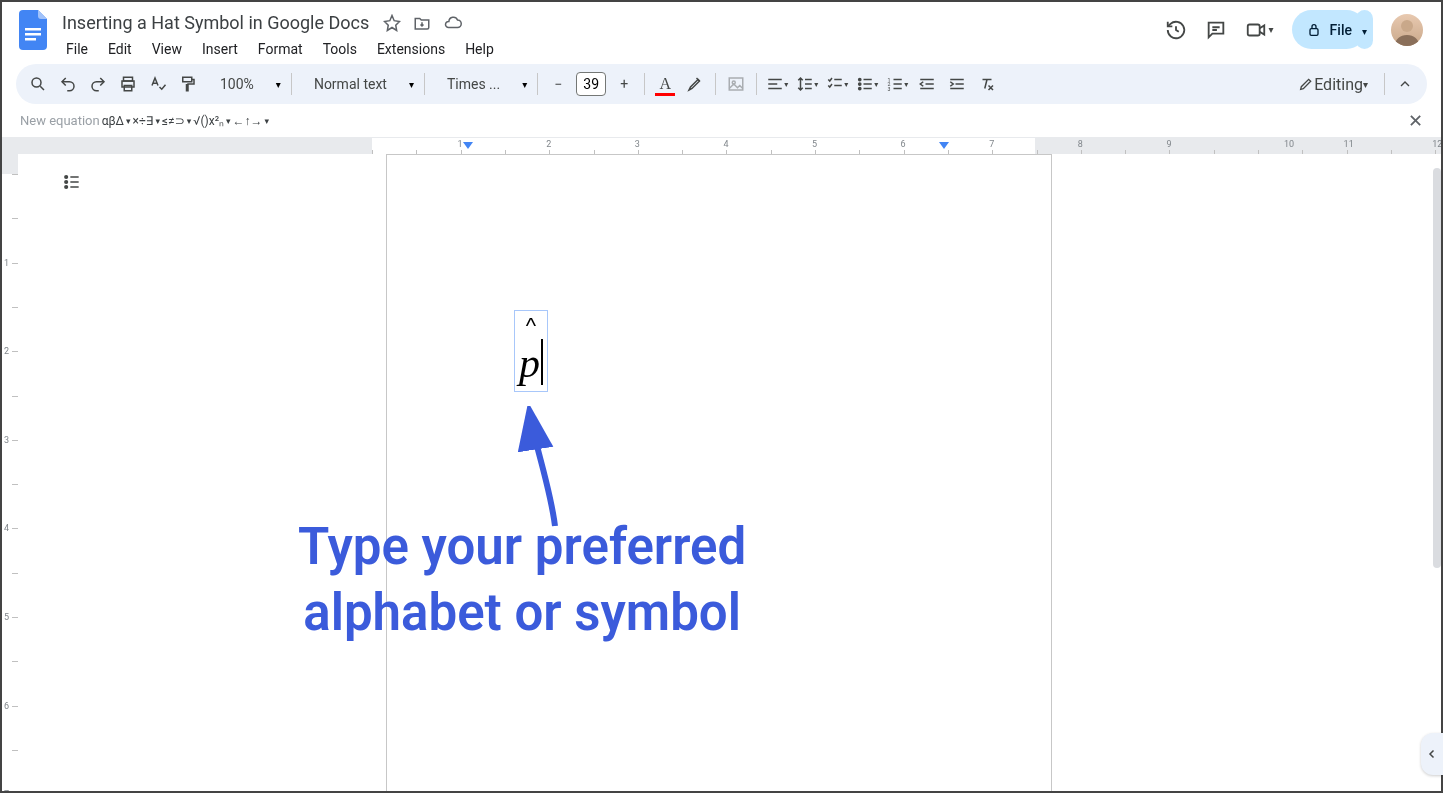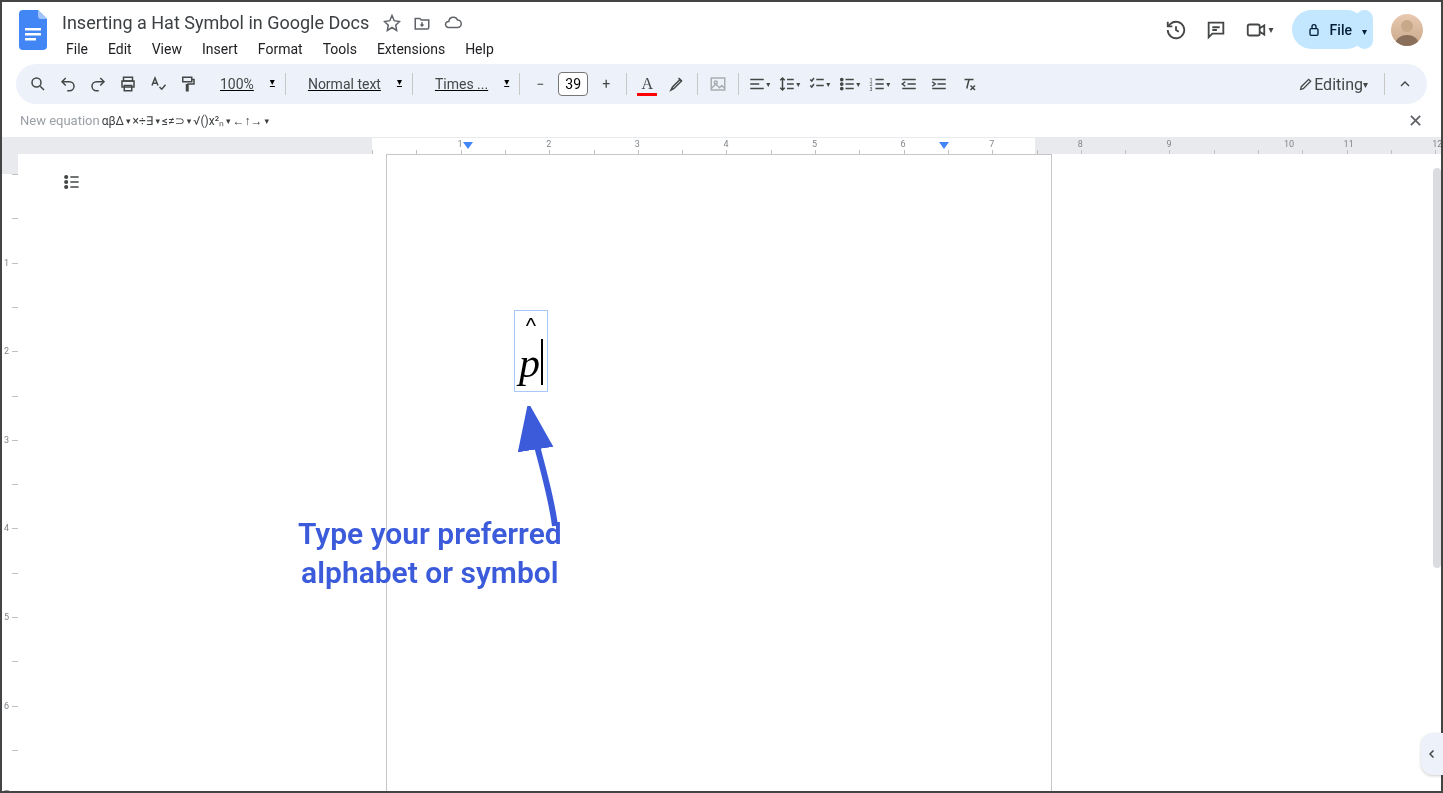--- a/index.html
+++ b/index.html
@@ -17,21 +17,21 @@
 .icon-btn { color:#444746; cursor:pointer; display:flex; align-items:center; gap:2px;}
 .share-btn { background:#c2e7ff; color:#001d35; padding:10px 14px; border-radius:40px; font-size:14px; font-weight:500; display:flex; align-items:center; gap:8px; cursor:pointer;}
 .share-drop { background:#c2e7ff; border-radius:40px; padding:10px 6px; margin-left:-10px;}
 .avatar { width:32px; height:32px; border-radius:50%; background:#ddd; background:linear-gradient(#e8c9b0,#c9a88a); overflow:hidden;}
 
 .toolbar-wrap { padding: 6px 14px 0 14px; }
 .toolbar { background:#edf2fa; border-radius:24px; height:40px; display:flex; align-items:center; padding:0 8px; gap:2px; }
 .tb-btn { min-width:28px; height:28px; display:flex; align-items:center; justify-content:center; color:#444746; border-radius:4px; cursor:pointer; font-size:14px;}
 .tb-sep { width:1px; height:22px; background:#c7c7c7; margin:0 4px;}
 .tb-text { font-size:14px; color:#444746; padding:0 6px;}
-.tb-drop { padding:0 4px 0 10px; display:flex; align-items:flex-start; gap:10px; cursor:pointer;text-decoration:underline;}
+.tb-drop { padding:0 4px 0 10px; display:flex; align-items:center; gap:16px; cursor:pointer;}
 .font-size-box { display:flex; align-items:center; gap:4px;}
 .fs-input { width:30px; height:24px; border:1px solid #747775; border-radius:4px; text-align:center; font-size:14px; background:#fff;}
 .text-color { position:relative;}
 .text-color::after { content:""; position:absolute; left:4px; right:4px; bottom:2px; height:3px; background:#ff0000;}
 .editing-drop { margin-left:auto; display:flex; align-items:center; padding:0 10px; cursor:pointer; color:#444746;}
 
 .equation-bar { display:flex; align-items:center; gap:2px; padding:8px 18px; font-size:12px; color:#80868b; border-bottom:1px solid #e8eaed; position:relative;}
 .eq-label { color:#9aa0a6; font-size:13px;}
 .eq-group { display:flex; align-items:center; gap:2px; color:#3c4043; cursor:pointer; font-size:12px;}
 .eq-close { position:absolute; right:18px; font-size:18px; color:#5f6368; cursor:pointer;}
@@ -47,21 +47,21 @@
 .ruler-v { width:16px; background:#fff; position:relative; font-size:9px; color:#80868b; border-right:0;}
 .outline-btn { position:absolute; left:44px; top:18px; color:#444746; cursor:pointer;}
 
 .canvas { flex:1; position:relative; overflow:auto; background:#ffffff;}
 .page { position:absolute; top:0; left:368px; width:666px; height:860px; background:#fff; border:1px solid #c7c7c7;}
 .eq-box { position:absolute; left:127px; top:155px; width:34px; height:82px; border:1px solid #a8c7fa; background:#fff; font-family:"Times New Roman", serif;}
 .eq-hat { position:absolute; top:2px; left:0; right:0; text-align:center; font-size:22px; font-family:Arial; color:#000;}
 .eq-p { position:absolute; bottom:4px; left:4px; font-style:italic; font-size:42px; font-family:"Times New Roman",serif;}
 .cursor { position:absolute; right:4px; top:28px; bottom:6px; width:2px; background:#000;}
 
-.annotation { position:absolute; color:#3b5bdb; font-family:"Comic Sans MS","Segoe Script",cursive; font-size:30px; font-weight:600; line-height:1.3;}
+.annotation { position:absolute; color:#3b5bdb; font-family:"Comic Sans MS","Segoe Script",cursive; font-size:51px; font-weight:600; line-height:1.3;}
 .arrow-svg { position:absolute; }
 
 .scrollbar-v { position:absolute; right:2px; top:168px; width:8px; height:400px; background:#dadce0; border-radius:4px;}
 .hide-panel { position:absolute; right:0; bottom:18px; width:22px; height:42px; background:#edf2fa; border-radius:12px 0 0 12px; display:flex; align-items:center; justify-content:center; color:#444746; cursor:pointer; box-shadow:0 1px 3px rgba(0,0,0,.2);}
 
 svg { display:block; }
 </style>
 </head>
 <body>
 

